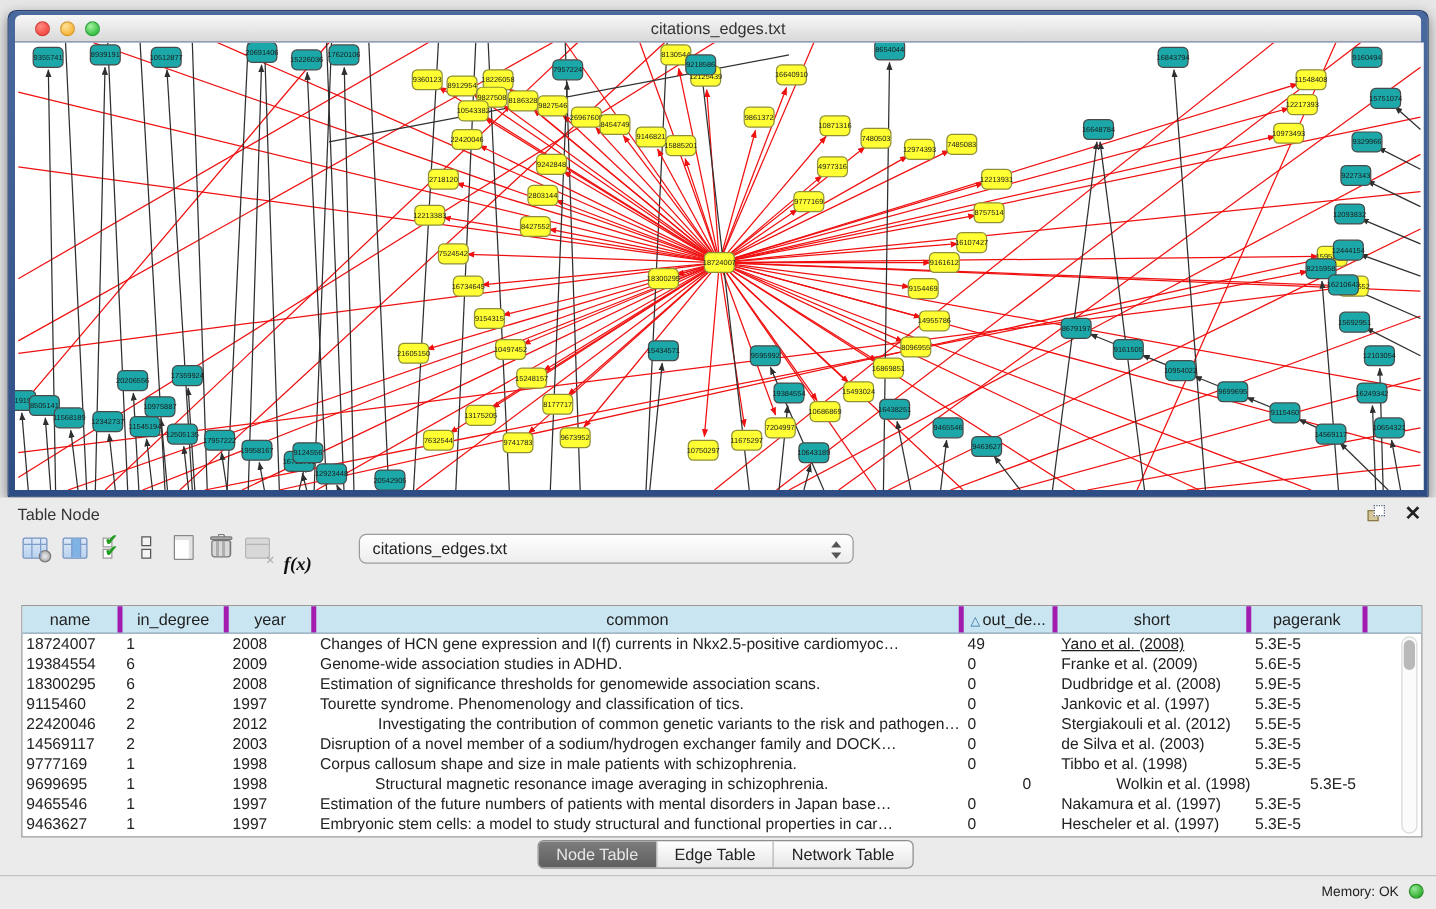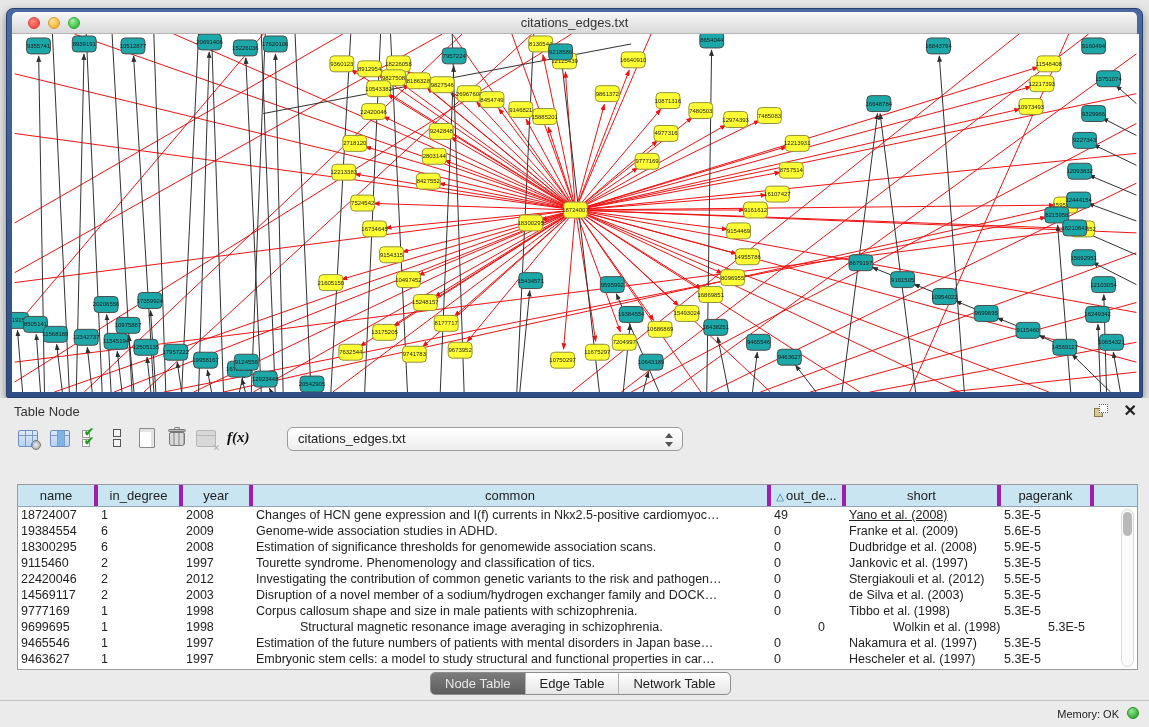--- a/index.html
+++ b/index.html
@@ -543,21 +543,21 @@
       <div class="tbi" style="left:168px;top:3px">
         <div class="trash-ic">
             <span class="hnd"></span>
             <span class="lid"></span>
             <span class="bin"></span>
           </div>
       </div>
       <div class="tbi" style="left:196px">
         <div class="tbl-del"></div>
       </div>
-      <div class="tbi fx" style="left:227px;top:5px">f(x)</div>
+      <div class="tbi fx" style="left:227px;top:20px">f(x)</div>
       <div class="combo">
         <span>citations_edges.txt</span>
         <span class="arrows">
             <i class="up"></i>
             <i class="dn"></i>
           </span>
       </div>
     </div>
 
     <div class="tbl-wrap">
@@ -604,21 +604,21 @@
             <div class="td" style="width: 70px;">1997</div>
             <div class="td" style="width: 518px;">Tourette syndrome. Phenomenology and classification of tics.</div>
             <div class="td" style="width: 75px;">0</div>
             <div class="td" style="width: 155px;">Jankovic et al. (1997)</div>
             <div class="td" style="width: 93px;">5.3E-5</div>
           </div>
           <div class="tr">
             <div class="td" style="width: 80px;">22420046</div>
             <div class="td" style="width: 85px;">2</div>
             <div class="td" style="width: 70px;">2012</div>
-            <div class="td" style="width: 518px;">Investigating the contribution of common genetic variants to the risk and pathogen…</div>
+            <div class="td" style="width: 518px; text-align: right;">Investigating the contribution of common genetic variants to the risk and pathogen…</div>
             <div class="td" style="width: 75px;">0</div>
             <div class="td" style="width: 155px;">Stergiakouli et al. (2012)</div>
             <div class="td" style="width: 93px;">5.5E-5</div>
           </div>
           <div class="tr">
             <div class="td" style="width: 80px;">14569117</div>
             <div class="td" style="width: 85px;">2</div>
             <div class="td" style="width: 70px;">2003</div>
             <div class="td" style="width: 518px;">Disruption of a novel member of a sodium/hydrogen exchanger family and DOCK…</div>
             <div class="td" style="width: 75px;">0</div>

